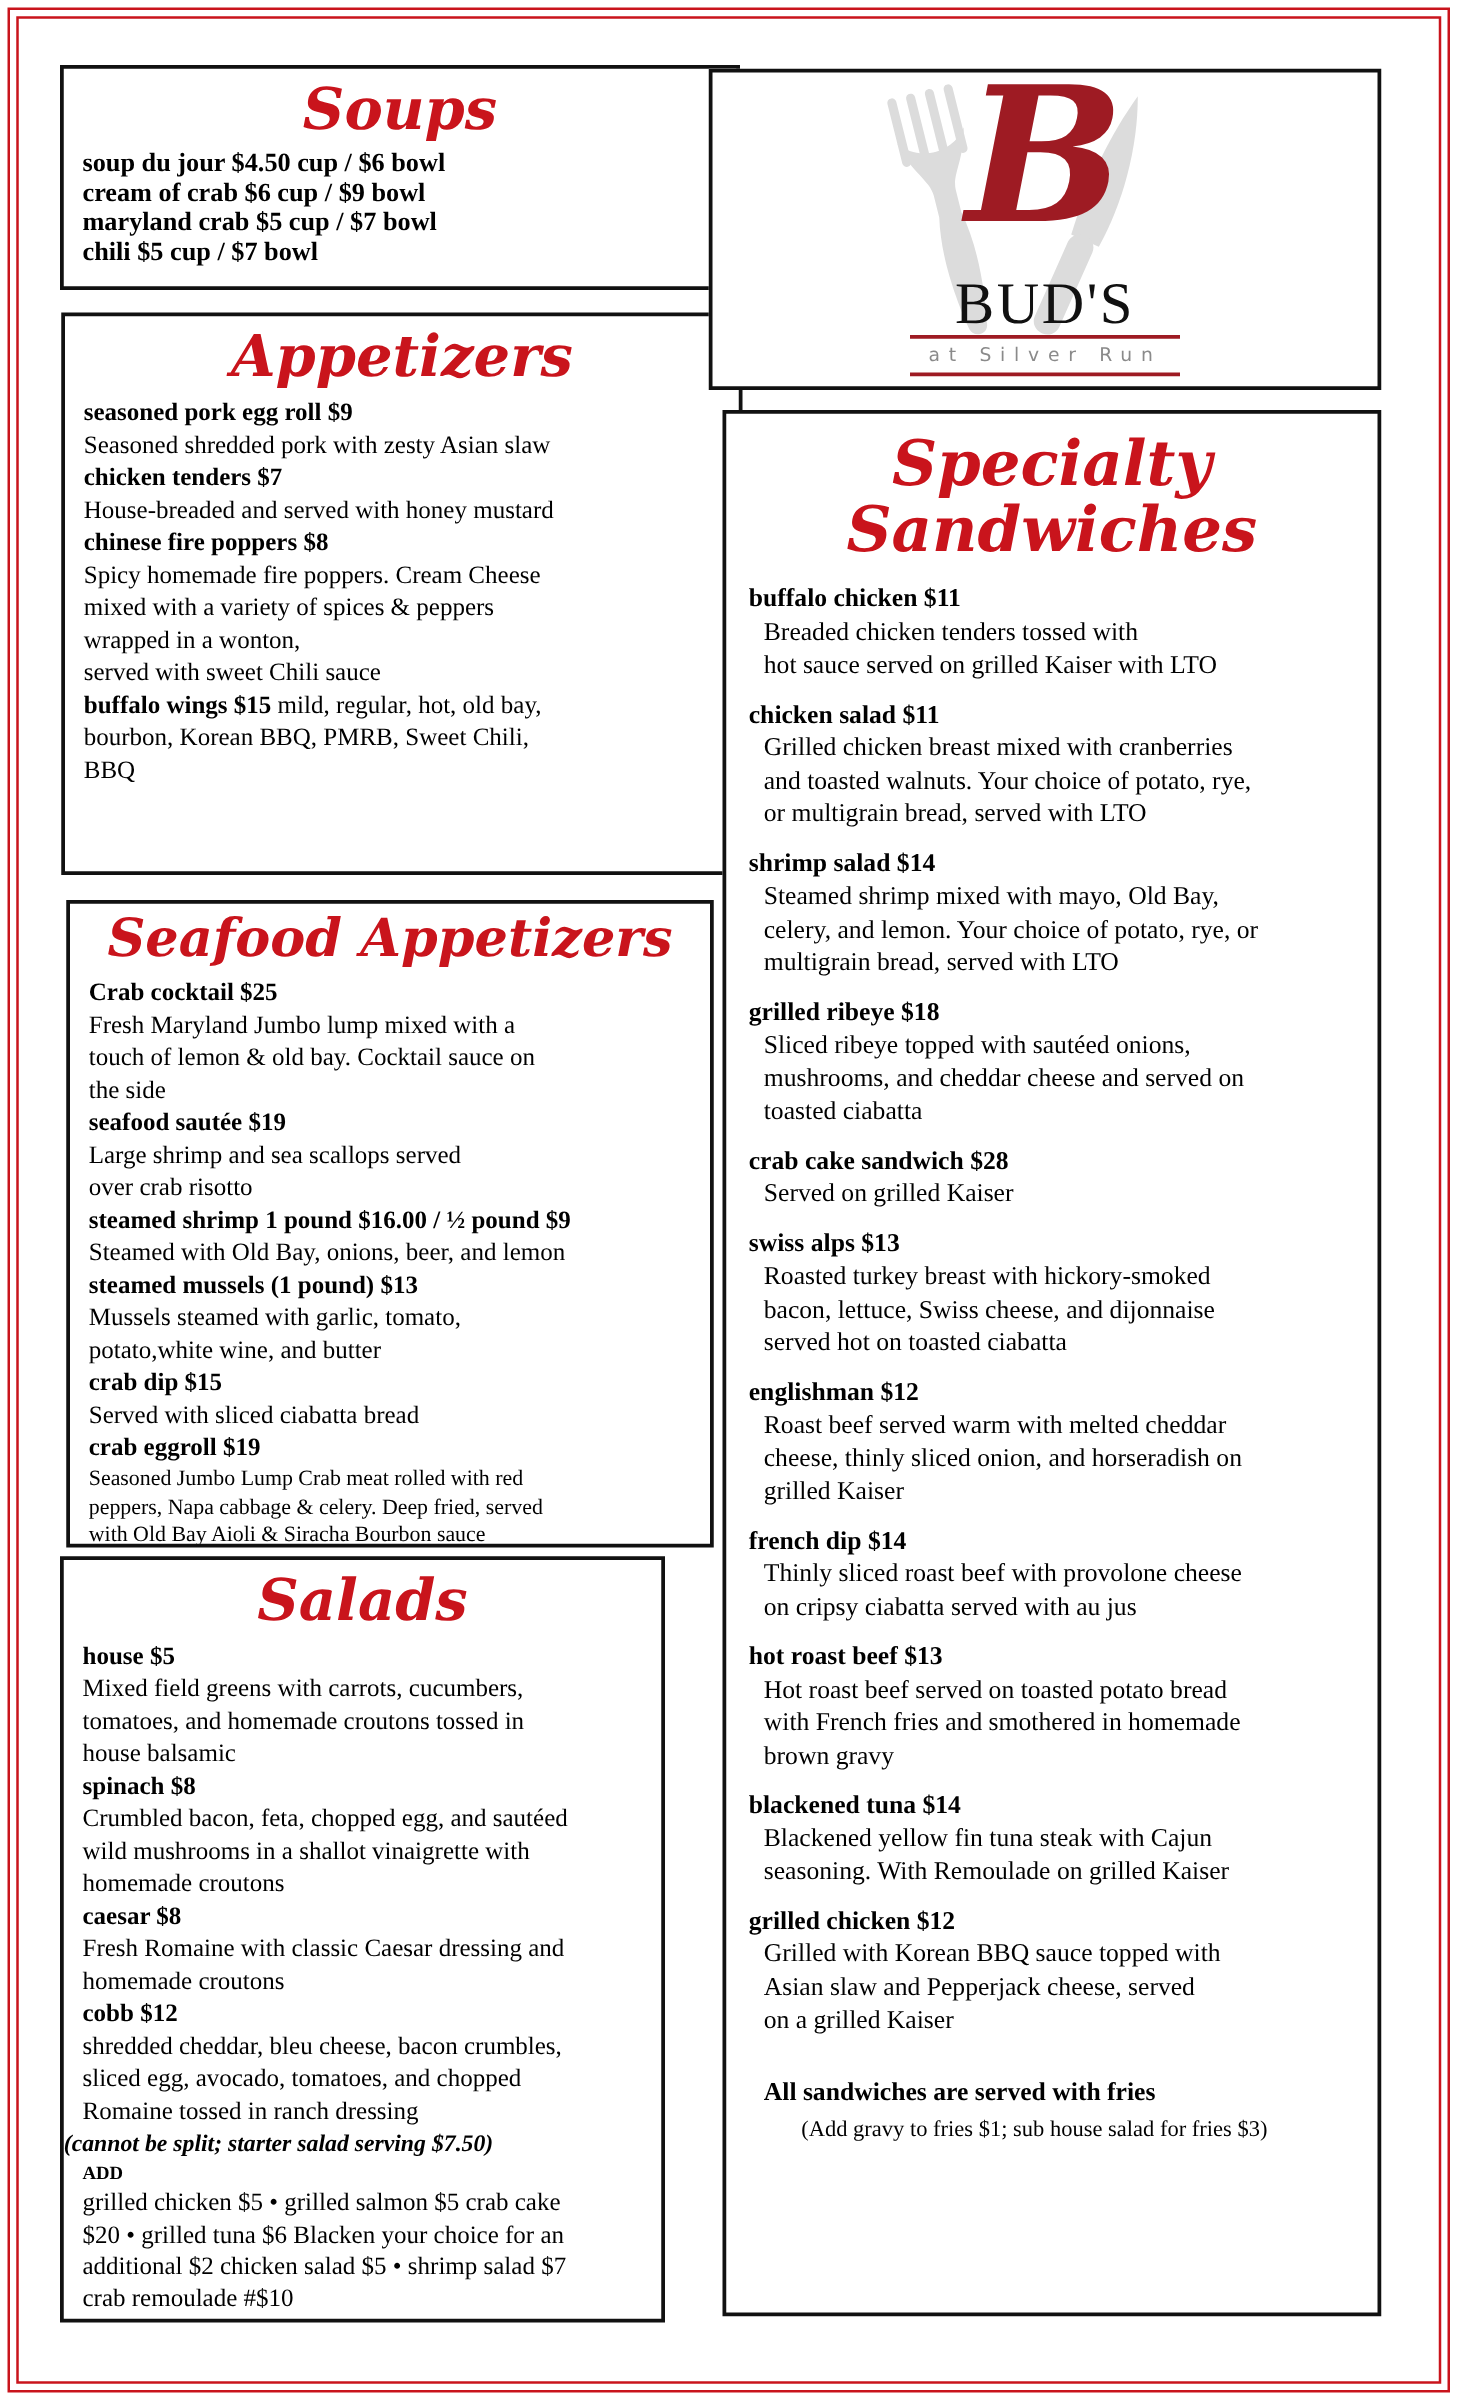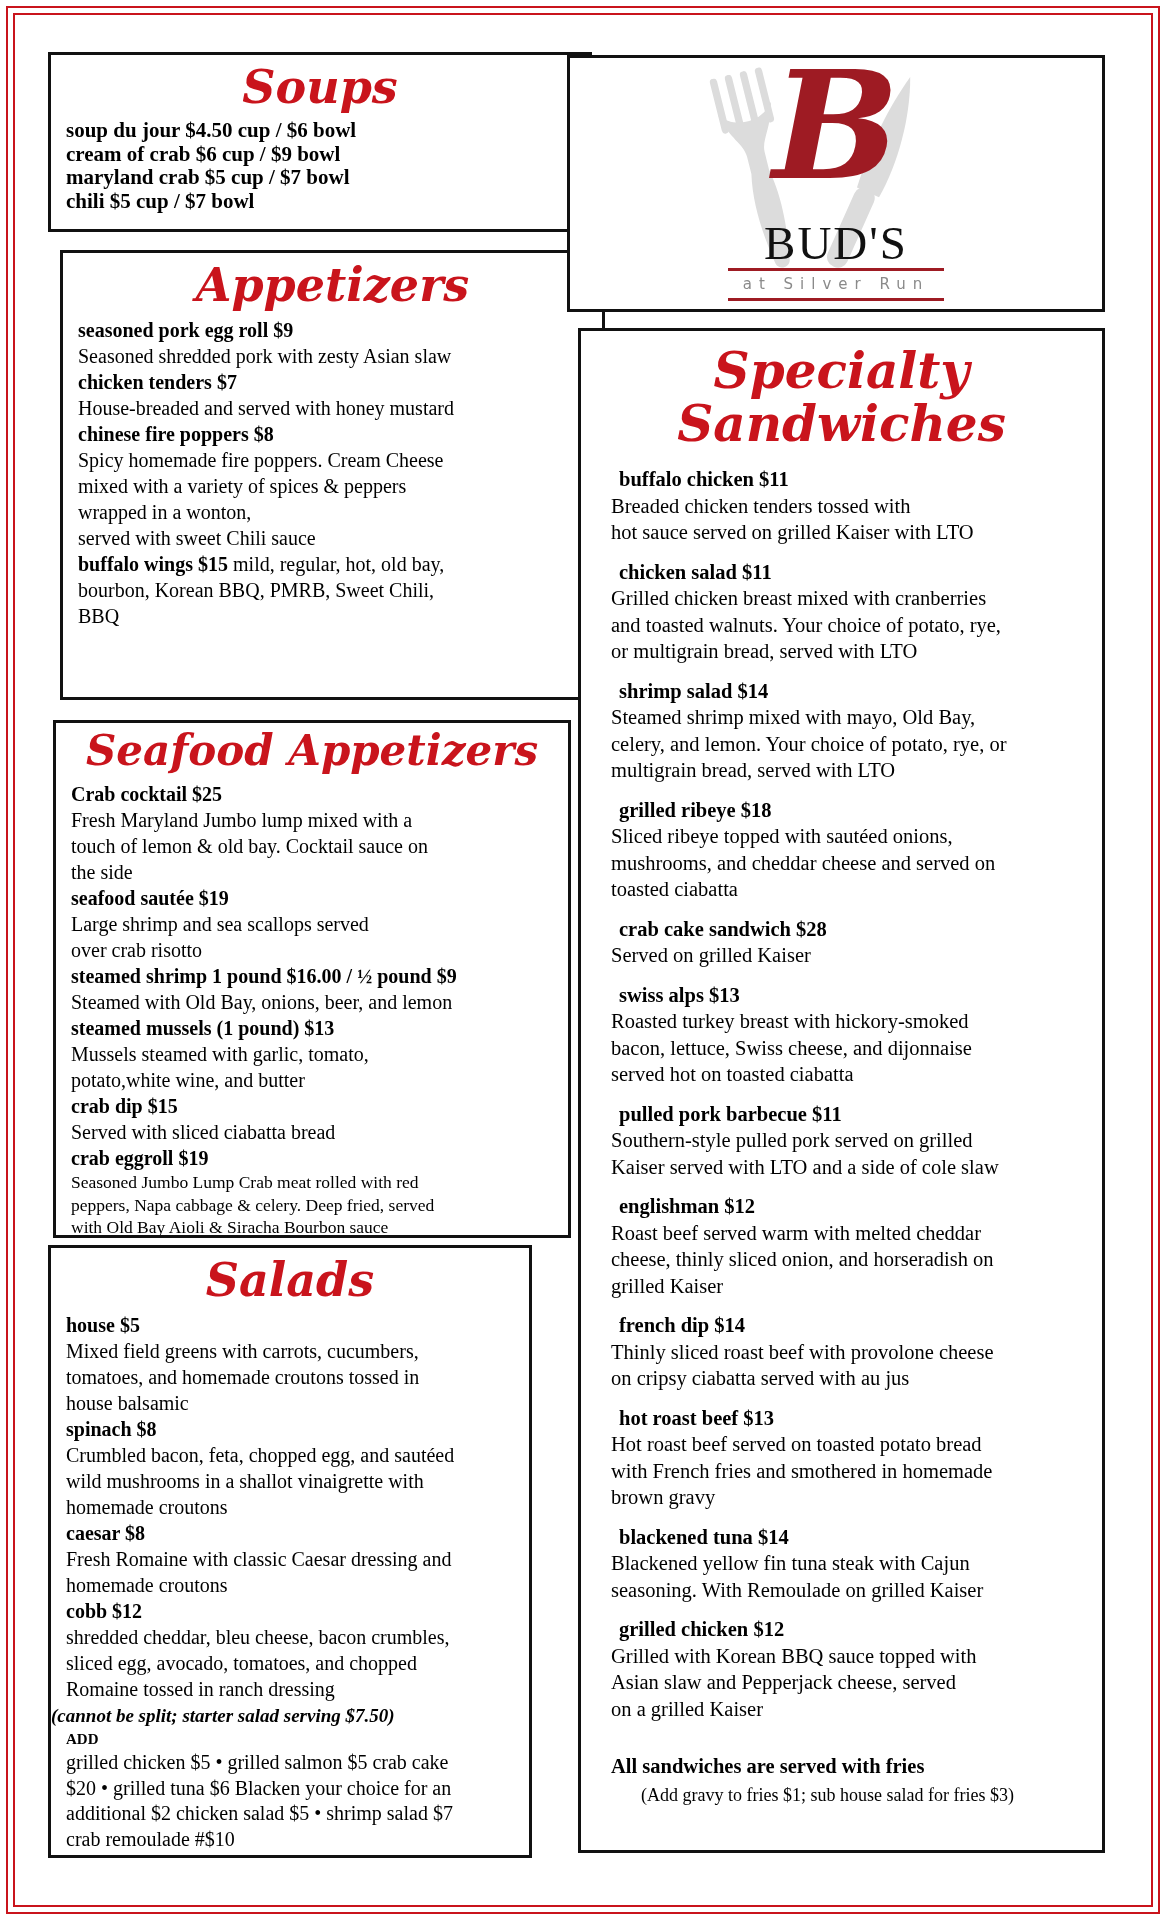--- a/index.html
+++ b/index.html
@@ -3,21 +3,21 @@
 <meta charset="utf-8">
 <style>
   html,body{margin:0;padding:0;background:#fff;}
   .page{position:relative;width:1166px;height:1920px;background:#fff;overflow:hidden;
         font-family:"Liberation Serif",serif;color:#000;}
   .frame-outer{position:absolute;inset:6px;border:2px solid var(--accent,#c9141c);pointer-events:none;}
   .frame-inner{position:absolute;inset:13px;border:2px solid var(--accent,#c9141c);pointer-events:none;}
 
   .box{position:absolute;border:3px solid #111;background:#fff;box-sizing:border-box;}
   #soups-box{left:48px;top:52px;width:544px;height:180px;}
-  #appetizers-box{left:60px;top:250px;width:545px;height:450px;}
+  #appetizers-box{left:49px;top:250px;width:545px;height:450px;}
   #seafood-box{left:53px;top:720px;width:518px;height:518px;overflow:hidden;}
   #salads-box{left:48px;top:1245px;width:484px;height:613px;overflow:hidden;}
   #logo-box{left:567px;top:55px;width:538px;height:257px;overflow:hidden;}
   #sandwiches-box{left:578px;top:328px;width:527px;height:1525px;overflow:hidden;}
 
   .box h2{text-align:center;color:var(--accent,#c9141c);
           font-family:"DejaVu Serif",serif;font-style:italic;font-weight:bold;
           margin:8px 6px 8px;font-size:46px;line-height:1.05;}
   #seafood-box h2{font-size:42px;margin-top:6px;}
   #sandwiches-box h2{font-size:50px;margin:14px 4px 16px;}
@@ -31,21 +31,21 @@
   .item-desc{display:block;white-space:pre-line;}
   .menu-item.inline .item-name,.menu-item.inline .item-desc{display:inline;text-align:center;}
   .menu-item.small .item-desc{font-size:17.5px;line-height:22.5px;}
 
   .salads-note{font-size:19px;font-weight:bold;font-style:italic;line-height:27px;}
   .add-label{font-weight:bold;font-size:15px;padding-left:15px;line-height:21px;}
   .add-text{padding:0 14px 0 15px;font-size:20px;line-height:25.5px;white-space:pre-line;}
 
   #sandwiches-box .items{padding:0 12px 0 0;font-size:20.5px;line-height:26.5px;}
   #sandwiches-box .menu-item{margin-bottom:13px;}
-  #sandwiches-box .item-name{padding-left:38px;}
+  #sandwiches-box .item-name{padding-left:18px;}
   #sandwiches-box .item-desc{padding-left:30px;}
   .sw-footer-bold{font-weight:bold;font-size:20.5px;padding-left:30px;margin-top:31px;line-height:26px;}
   .sw-footer-note{font-size:18px;padding-left:60px;margin-top:4px;line-height:24px;}
 
   
   .logo-cluster{position:absolute;left:50%;transform:translateX(-50%);top:6px;width:228px;height:244px;}
   .cutlery{position:absolute;z-index:1;}
   .fork{left:8px;top:6px;width:60px;height:202px;transform:rotate(-14deg);}
   .knife{left:122px;top:2px;width:52px;height:212px;transform:rotate(24deg);}
   .cutlery path,.cutlery rect{fill:var(--cutlery-gray,#dcdcdc);}
@@ -166,22 +166,20 @@
         <div class="menu-item"><span class="item-name">shrimp salad $14</span><span class="item-desc"> Steamed shrimp mixed with mayo, Old Bay,
 celery, and lemon. Your choice of potato, rye, or
 multigrain bread, served with LTO</span></div>
         <div class="menu-item"><span class="item-name">grilled ribeye $18</span><span class="item-desc">Sliced ribeye topped with sautéed onions,
 mushrooms, and cheddar cheese and served on
 toasted ciabatta</span></div>
         <div class="menu-item"><span class="item-name">crab cake sandwich $28</span><span class="item-desc">Served on grilled Kaiser</span></div>
         <div class="menu-item"><span class="item-name">swiss alps $13</span><span class="item-desc">Roasted turkey breast with hickory-smoked
 bacon, lettuce, Swiss cheese, and dijonnaise
 served hot on toasted ciabatta</span></div>
-        <div class="menu-item"><span class="item-name">pulled pork barbecue $11</span><span class="item-desc">Southern-style pulled pork served on grilled
-Kaiser served with LTO and a side of cole slaw</span></div>
         <div class="menu-item"><span class="item-name">englishman $12</span><span class="item-desc">Roast beef served warm with melted cheddar
 cheese, thinly sliced onion, and horseradish on
 grilled Kaiser</span></div>
         <div class="menu-item"><span class="item-name">french dip $14</span><span class="item-desc">Thinly sliced roast beef with provolone cheese
 on cripsy ciabatta served with au jus</span></div>
         <div class="menu-item"><span class="item-name">hot roast beef $13</span><span class="item-desc">Hot roast beef served on toasted potato bread
 with French fries and smothered in homemade
 brown gravy</span></div>
         <div class="menu-item"><span class="item-name">blackened tuna $14</span><span class="item-desc">Blackened yellow fin tuna steak with Cajun
 seasoning. With Remoulade on grilled Kaiser</span></div>

